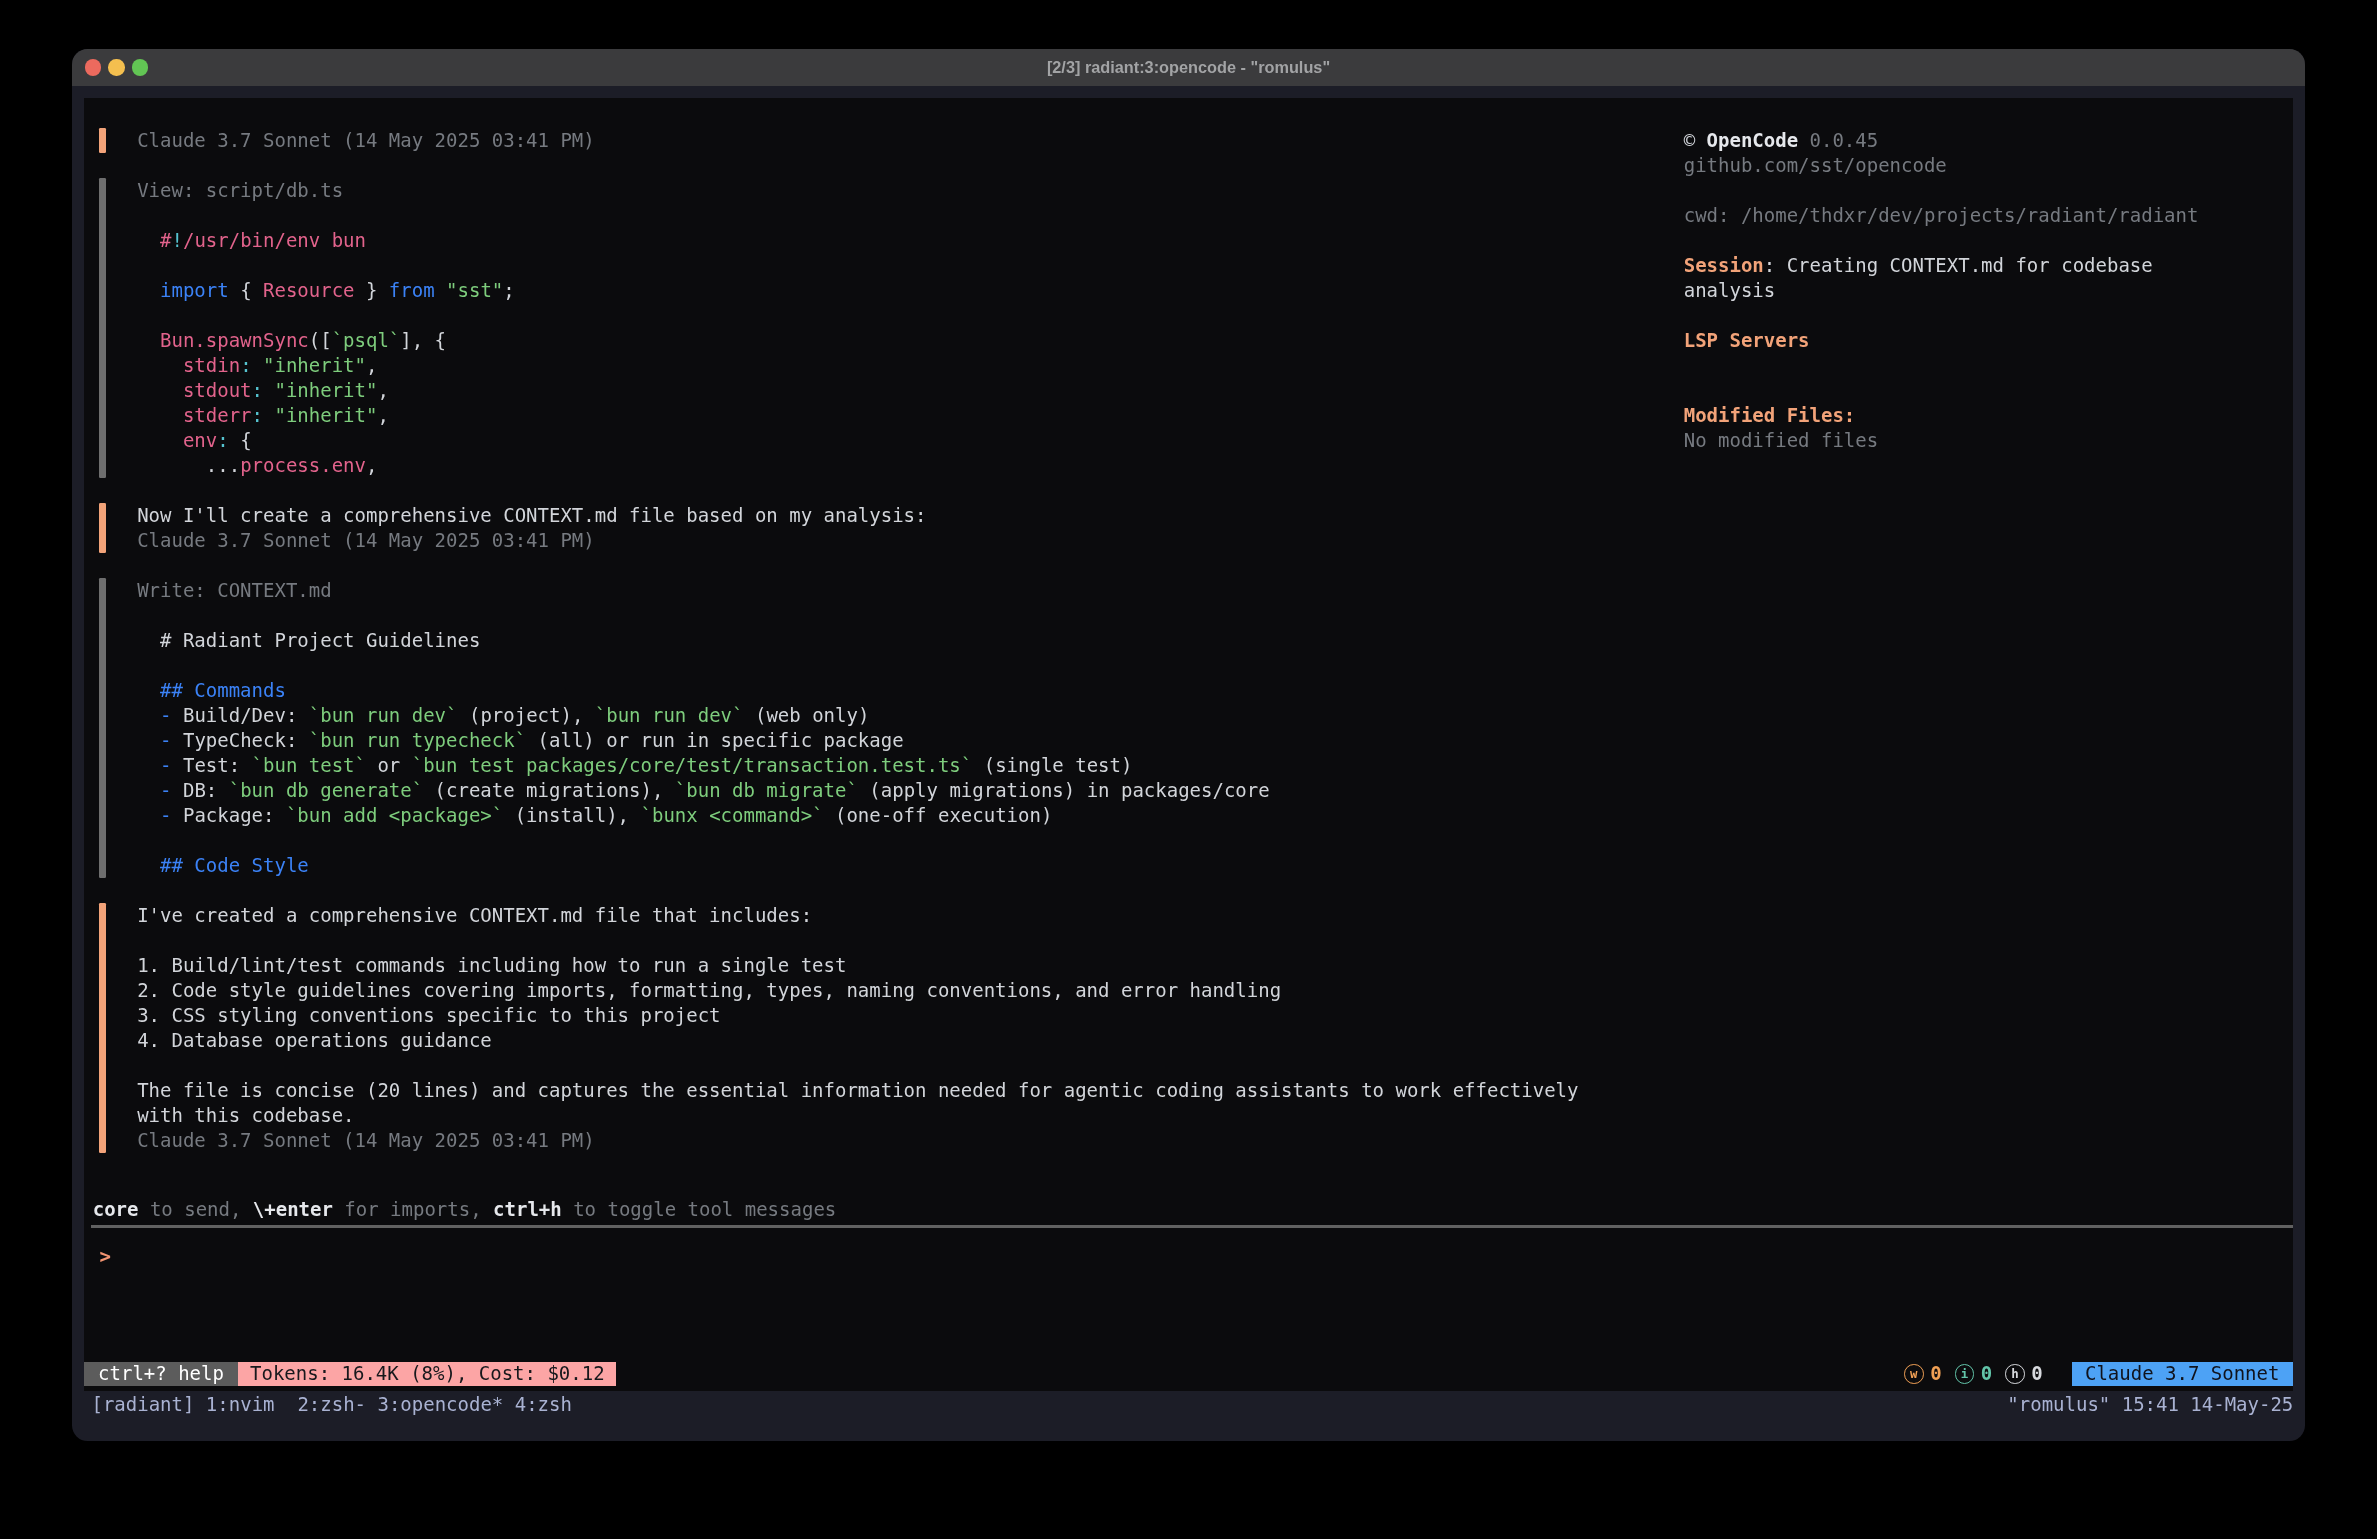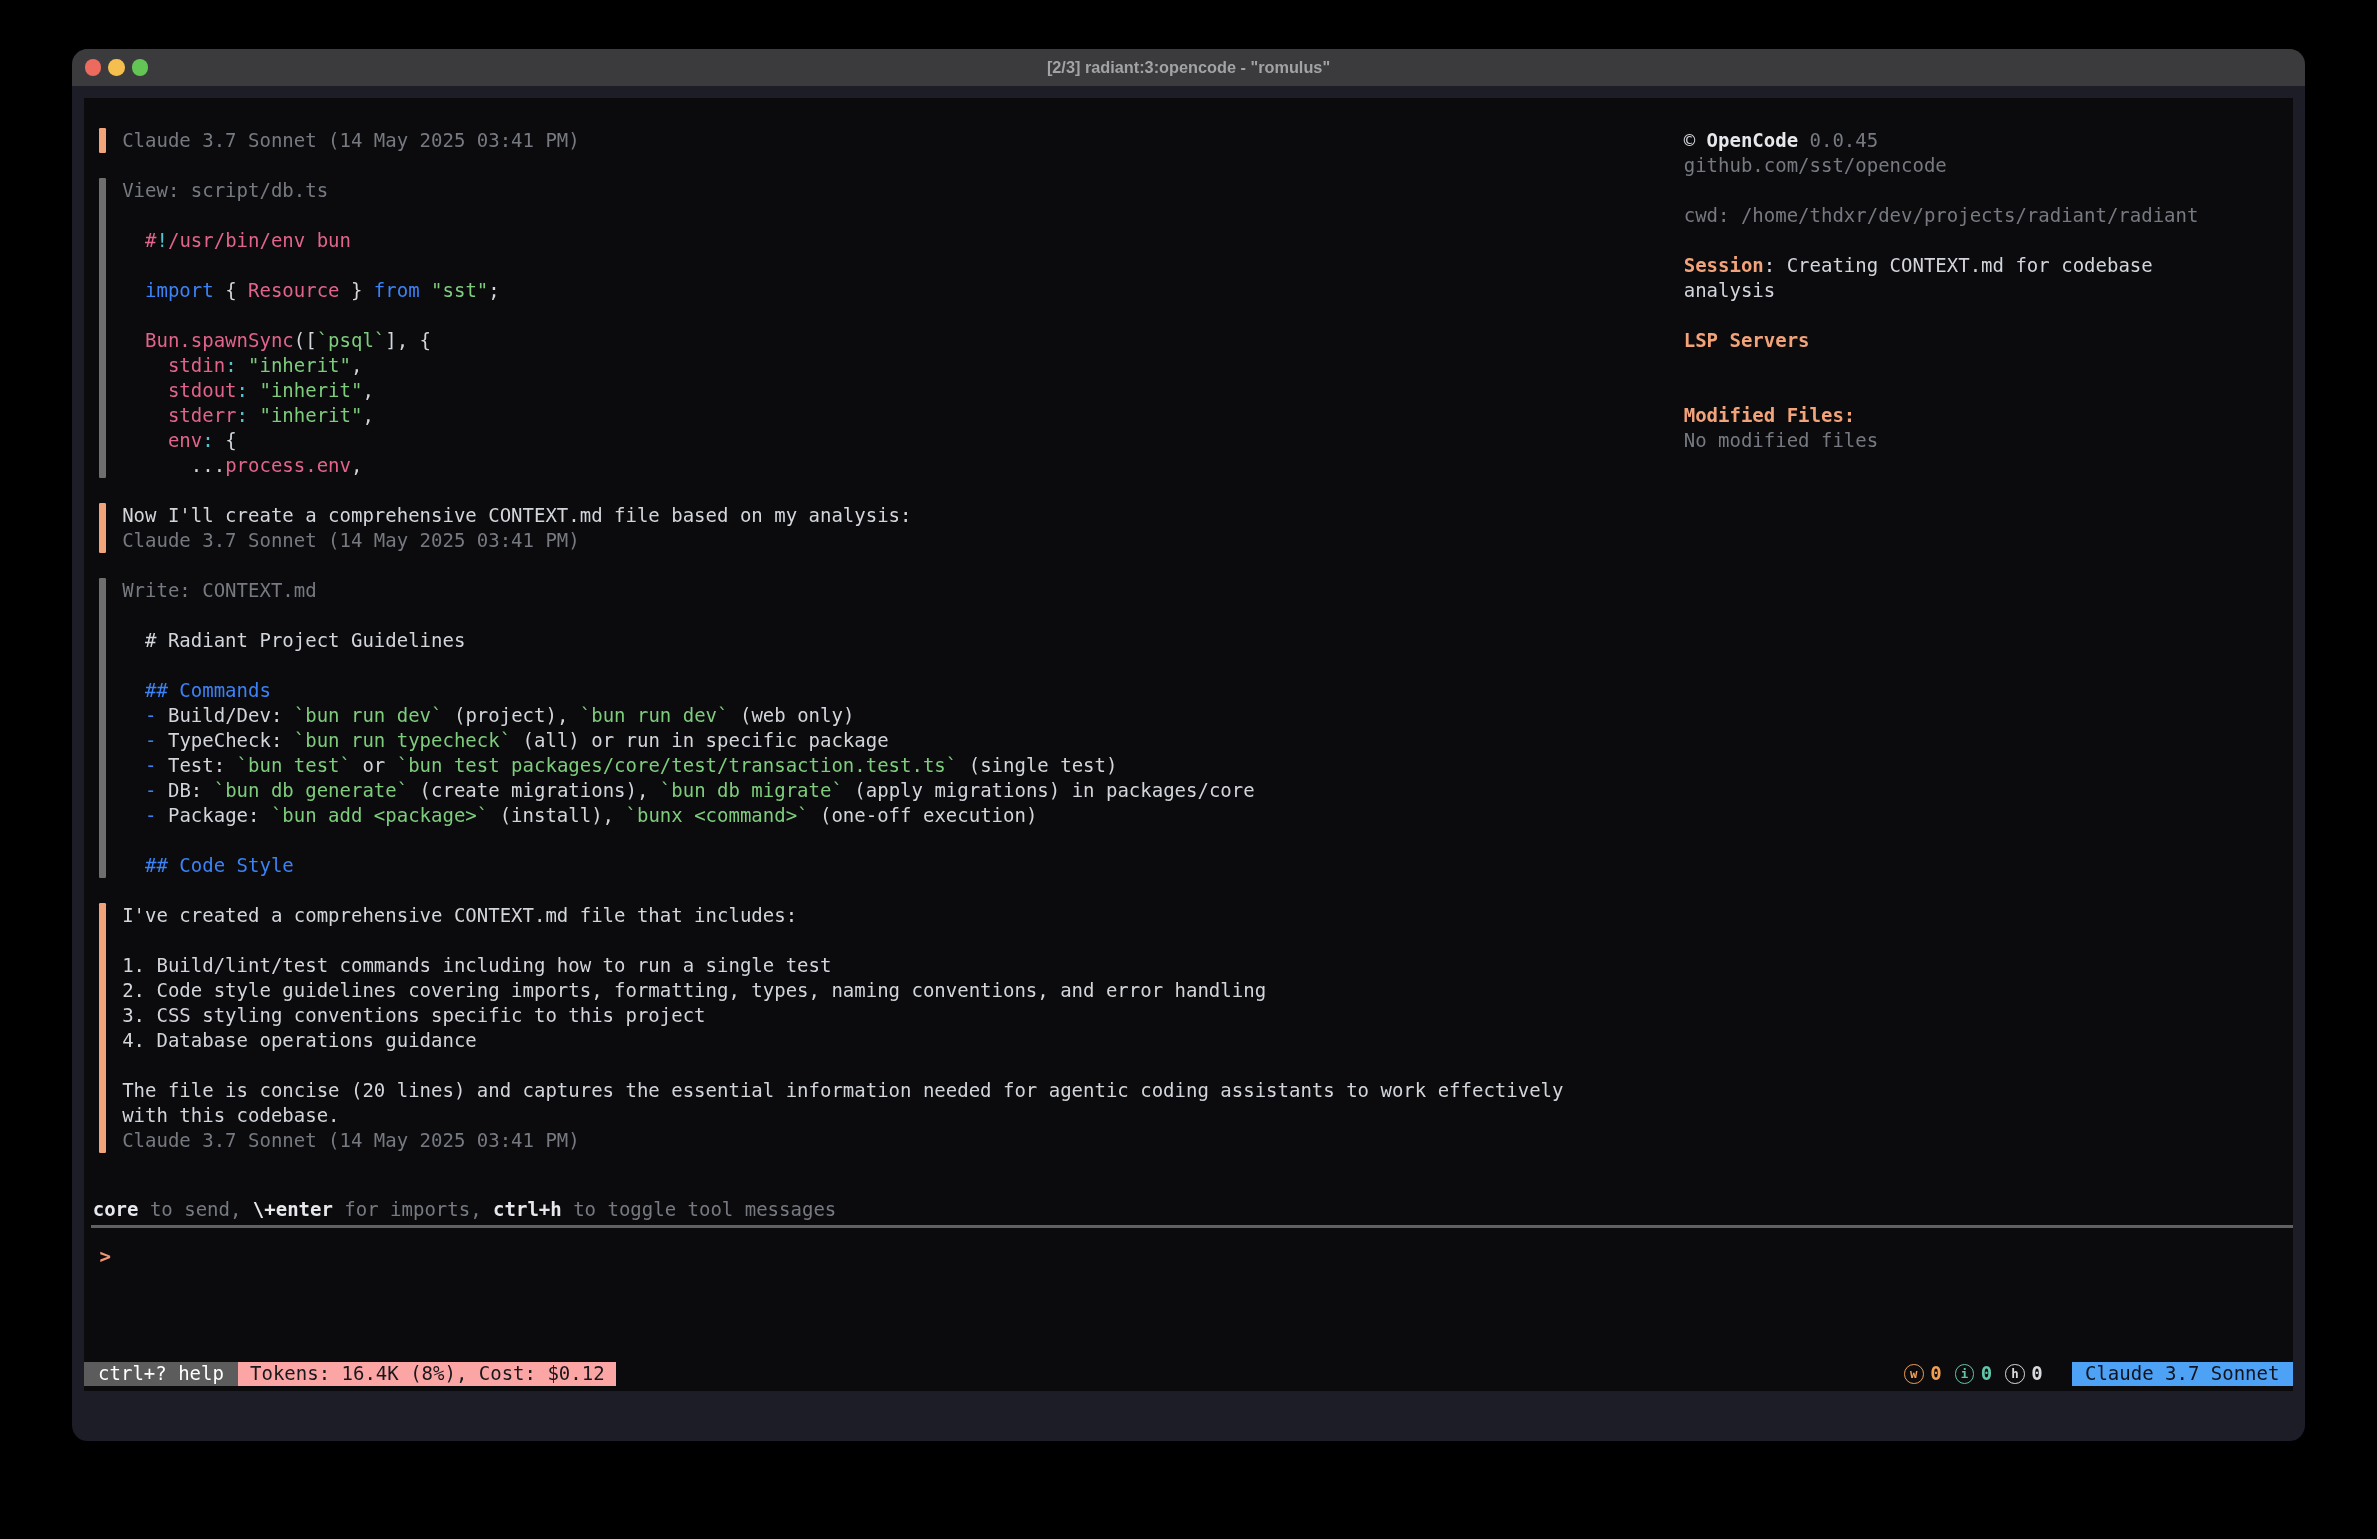--- a/index.html
+++ b/index.html
@@ -12,21 +12,21 @@
   .lights{position:absolute;left:13px;top:10.4px;display:flex;gap:7.2px;}
   .light{width:16.3px;height:16.3px;border-radius:50%;}
   .light.red{background:#ec6a5e;}
   .light.yellow{background:#f4bf4f;}
   .light.green{background:#62c554;}
   .title{font-family:"Liberation Sans",sans-serif;font-weight:bold;
          font-size:16.3px;color:#a2a3a5;}
   .pane{position:absolute;left:11.7px;top:49px;width:2209px;height:1293px;
         background:#0b0b0d;font-size:19px;line-height:25px;color:#d2d5da;}
   .content{position:absolute;left:15.7px;top:30px;width:1579px;}
-  .block{display:flex;margin-bottom:25px;}
+  .block{display:flex;margin-bottom:25px;gap:15px;}
   .bar{flex:none;width:6.5px;border-radius:1.3px;}
   .bar.orange{background:#f2a379;}
   .bar.gray{background:#6e6e6e;}
   .body{padding-left:16.3px;white-space:pre;}
   .line{min-height:25px;}
   .sidebar{position:absolute;left:1600px;top:30px;width:607px;white-space:pre;}
   .hints{position:absolute;left:9px;top:1099px;white-space:pre;}
   .separator{position:absolute;left:7.8px;right:0;top:1127px;height:2.6px;background:#616161;}
   .prompt-row{position:absolute;left:15.7px;top:1146px;}
   .caret{color:#f29472;font-weight:bold;}
@@ -122,14 +122,18 @@
         </div>
         <div class="diag hint">
           <span class="diag-ic">h</span>
           <span class="diag-count">0</span>
         </div>
       </div>
       <div class="seg seg-model">Claude 3.7 Sonnet</div>
     </div>
   </div>
 
+  <div class="tmux">
+    <span class="tmux-left">[radiant] 1:nvim  2:zsh- 3:opencode* 4:zsh</span>
+    <span class="tmux-right">"romulus" 15:41 14-May-25</span>
+  </div>
 </div>
 
 
 </body></html>

